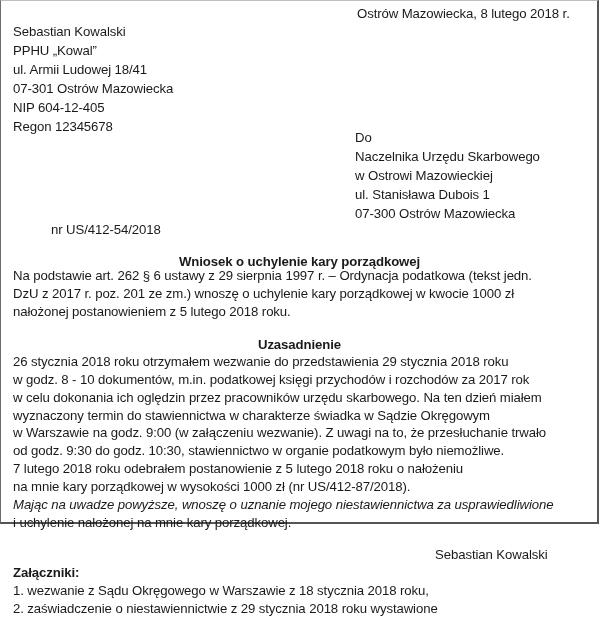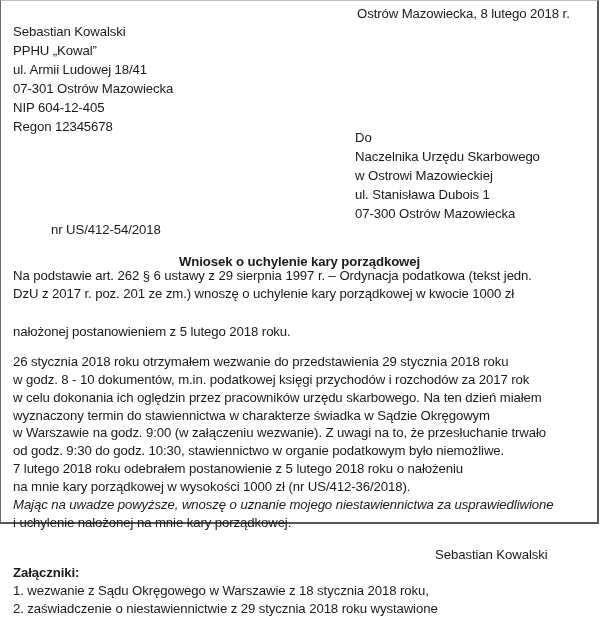--- a/index.html
+++ b/index.html
@@ -45,33 +45,34 @@
     <div class="line" style="left:354px; top:204px;">07-300 Ostrów Mazowiecka</div>
   </div>
 
   <div class="line" style="left:12px; top:220px;margin-left:38px;">nr US/412-54/2018</div>
 
   <div class="line bold center" style="top:252px;">Wniosek o uchylenie kary porządkowej</div>
 
   <div>
     <div class="line" style="left:12px; top:266px;">Na podstawie art. 262 § 6 ustawy z 29 sierpnia 1997 r. – Ordynacja podatkowa (tekst jedn.</div>
     <div class="line" style="left:12px; top:284px;">DzU z 2017 r. poz. 201 ze zm.) wnoszę o uchylenie kary porządkowej w kwocie 1000 zł</div>
-    <div class="line" style="left:12px; top:302px;margin-top:20px;">nałożonej postanowieniem z 5 lutego 2018 roku.</div>
+    <div class="line" style="left:12px; top:302px;">nałożonej postanowieniem z 5 lutego 2018 roku.</div>
   </div>
 
+  <div class="line bold center" style="top:335px;">Uzasadnienie</div>
 
   <div>
     <div class="line" style="left:12px; top:352px;">26 stycznia 2018 roku otrzymałem wezwanie do przedstawienia 29 stycznia 2018 roku</div>
     <div class="line" style="left:12px; top:370px;text-align:center;">w godz. 8 - 10 dokumentów, m.in. podatkowej księgi przychodów i rozchodów za 2017 rok</div>
     <div class="line" style="left:12px; top:388px;text-align:right;">w celu dokonania ich oględzin przez pracowników urzędu skarbowego. Na ten dzień miałem</div>
     <div class="line" style="left:12px; top:406px;">wyznaczony termin do stawiennictwa w charakterze świadka w Sądzie Okręgowym</div>
     <div class="line" style="left:12px; top:423px;">w Warszawie na godz. 9:00 (w załączeniu wezwanie). Z uwagi na to, że przesłuchanie trwało</div>
     <div class="line" style="left:12px; top:441px;">od godz. 9:30 do godz. 10:30, stawiennictwo w organie podatkowym było niemożliwe.</div>
     <div class="line" style="left:12px; top:459px;">7 lutego 2018 roku odebrałem postanowienie z 5 lutego 2018 roku o nałożeniu</div>
-    <div class="line" style="left:12px; top:477px;">na mnie kary porządkowej w wysokości 1000 zł (nr US/412-36/2018).</div>
+    <div class="line" style="left:12px; top:477px;">na mnie kary porządkowej w wysokości 1000 zł (nr US/412-87/2018).</div>
     <div class="line" style="left:12px; top:495px;font-style:italic;">Mając na uwadze powyższe, wnoszę o uznanie mojego niestawiennictwa za usprawiedliwione</div>
     <div class="line" style="left:12px; top:513px;">i uchylenie nałożonej na mnie kary porządkowej.</div>
   </div>
 
   <div class="line" style="left:434px; top:545px;">Sebastian Kowalski</div>
 
   <div>
     <div class="line bold" style="left:12px; top:563px;">Załączniki:</div>
     <div class="line" style="left:12px; top:581px;">1. wezwanie z Sądu Okręgowego w Warszawie z 18 stycznia 2018 roku,</div>
     <div class="line" style="left:12px; top:599px;">2. zaświadczenie o niestawiennictwie z 29 stycznia 2018 roku wystawione</div>

